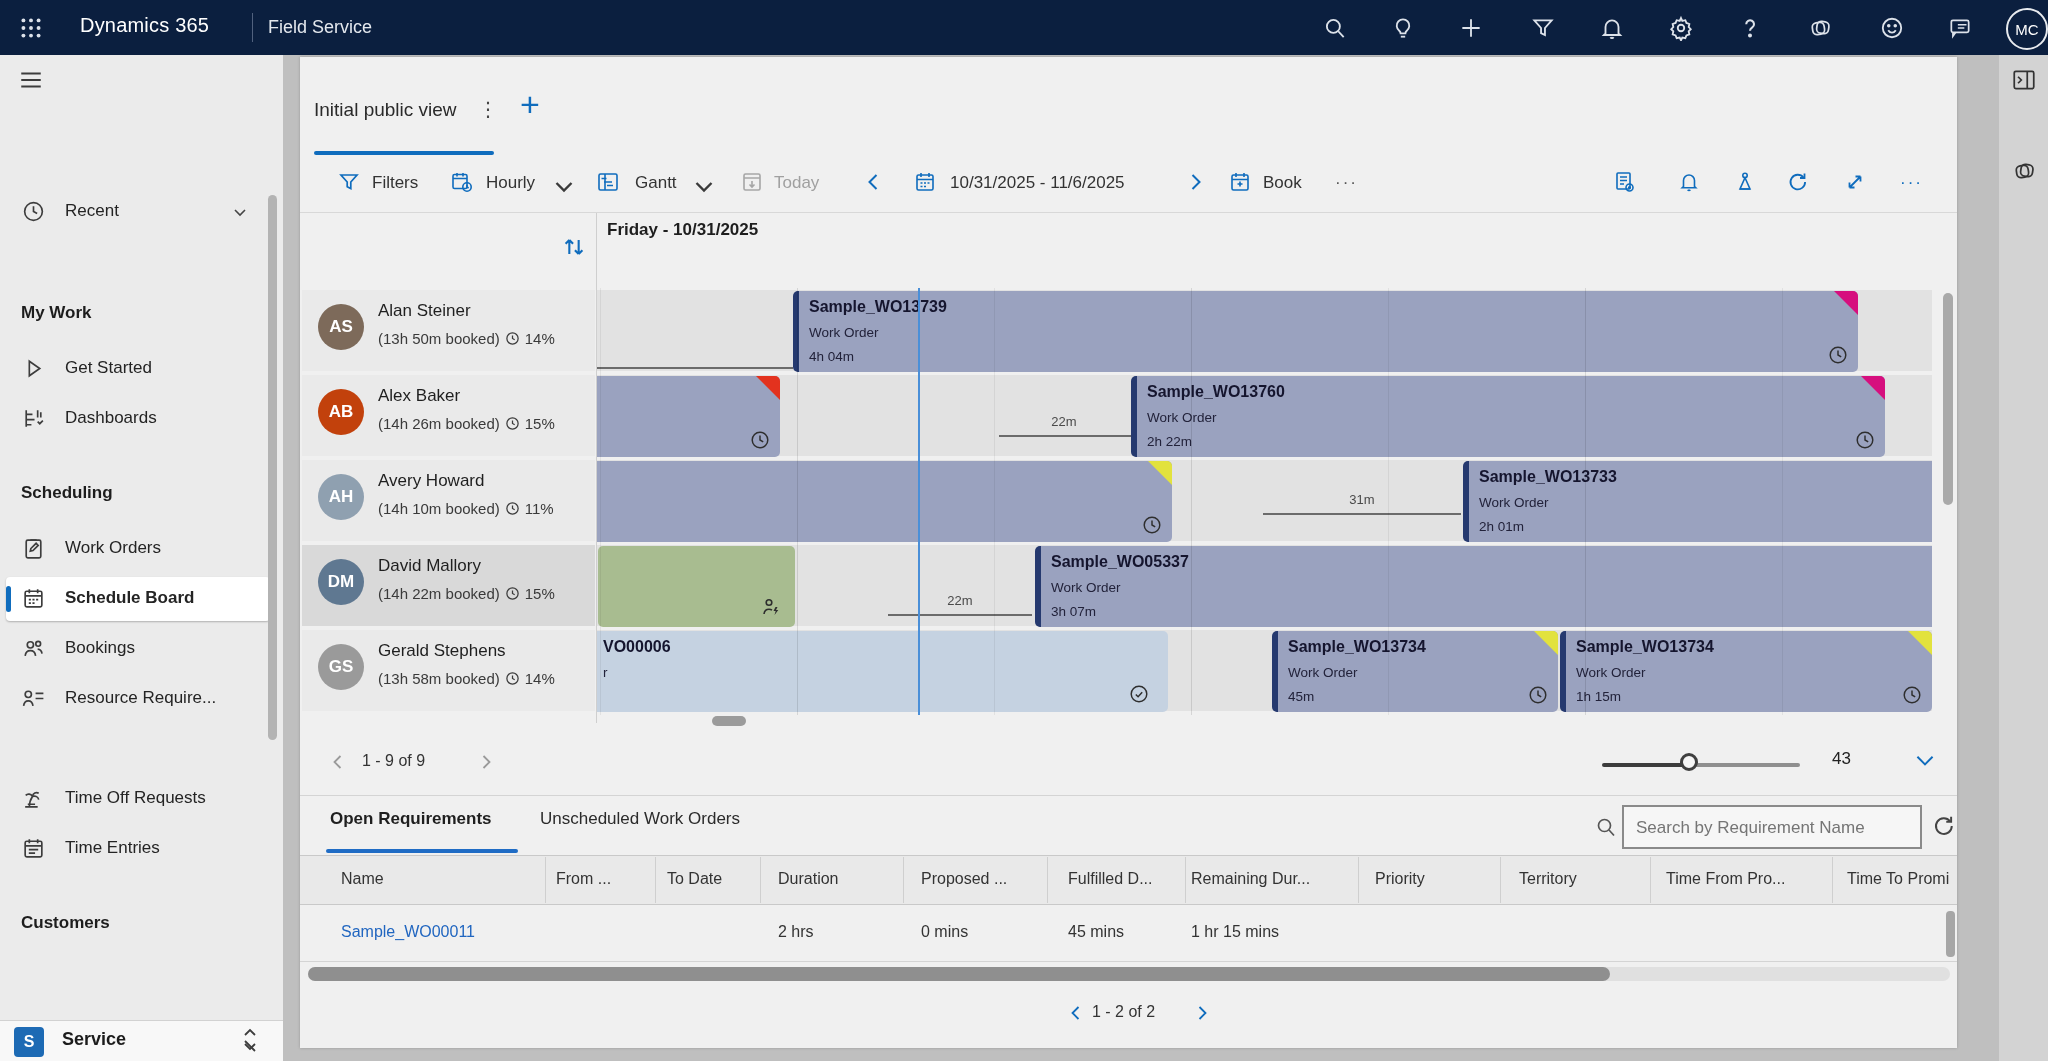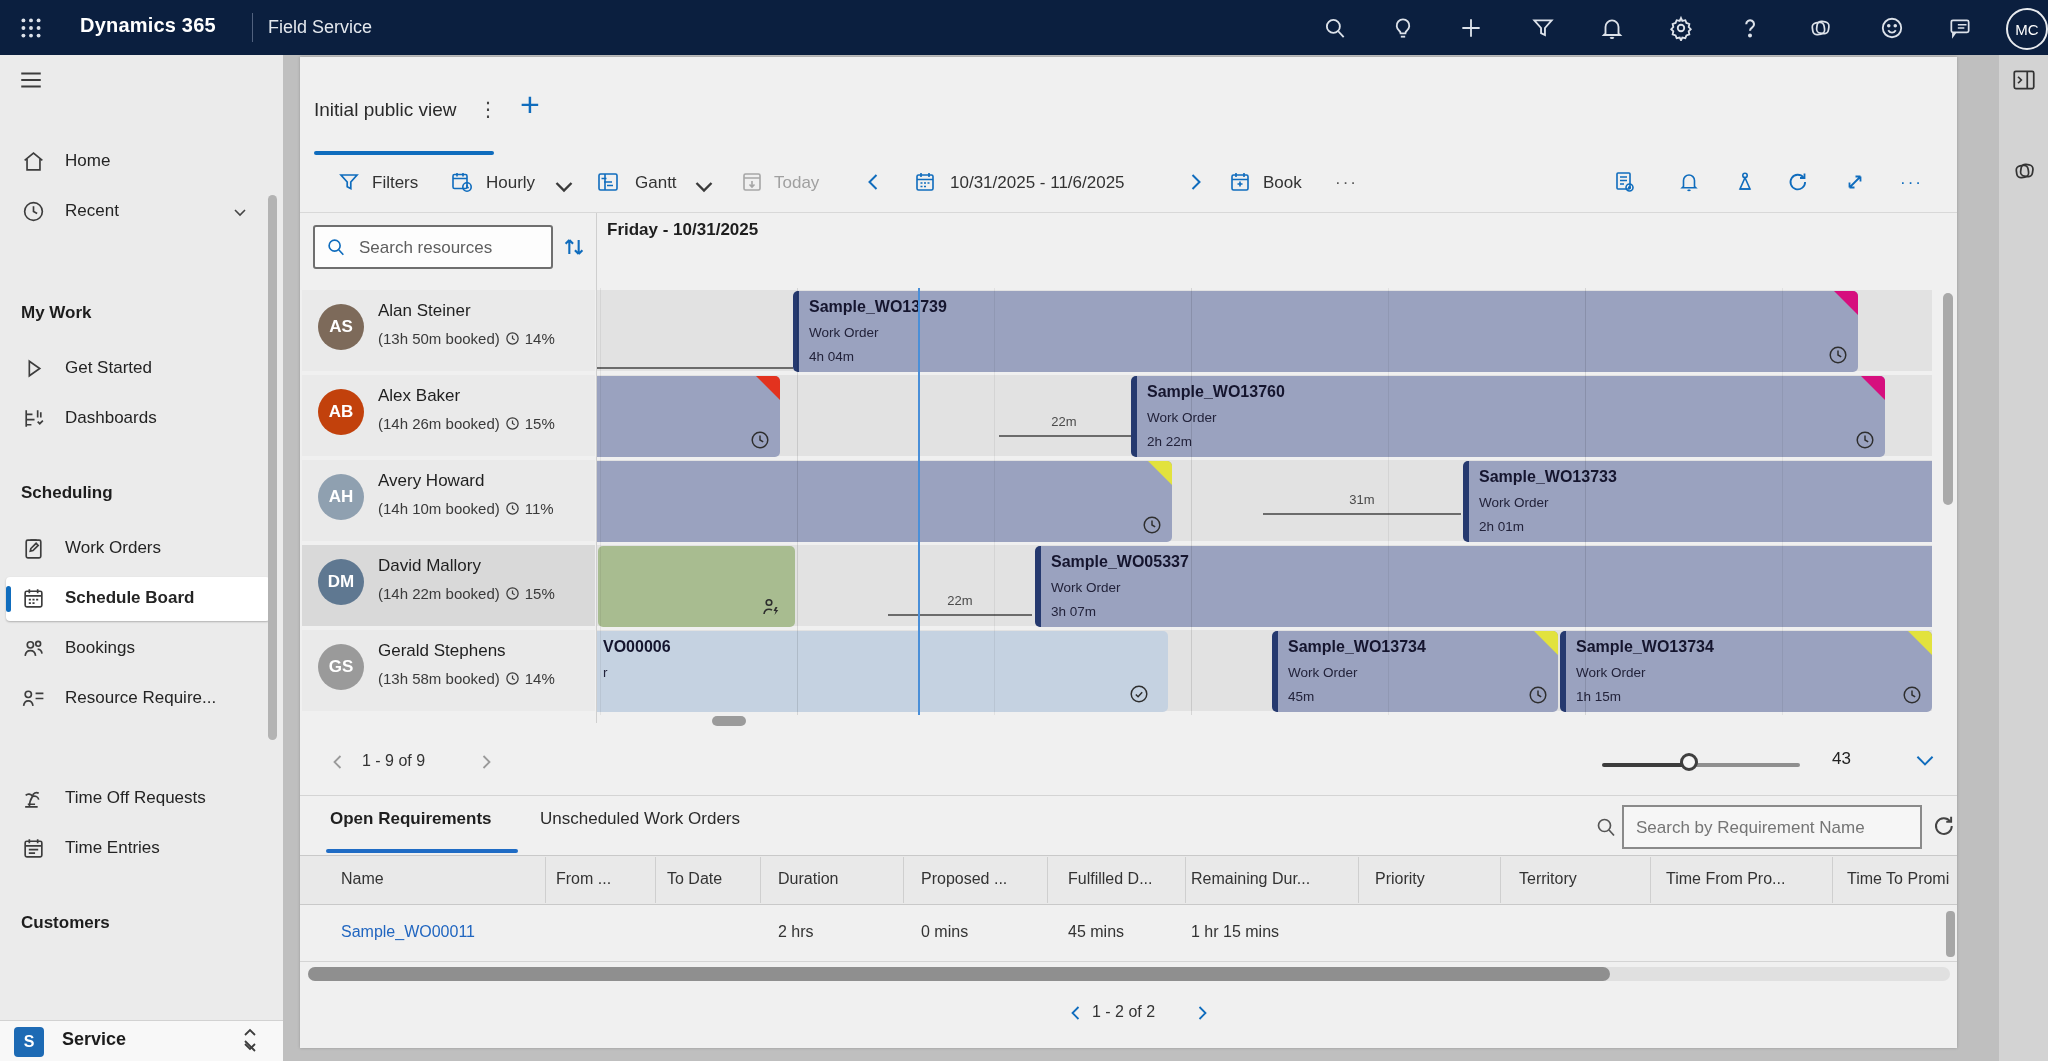--- a/index.html
+++ b/index.html
@@ -1,19 +1,19 @@
 <!DOCTYPE html>
 <html><head>
 <meta charset="utf-8">
 <style>
   html,body{margin:0;padding:0;background:#bfbfbf;font-family:"Liberation Sans","DejaVu Sans",sans-serif;}
   .page{position:relative;width:2048px;height:1061px;overflow:hidden;background:#bfbfbf;}
   
   .topbar{position:absolute;left:0;top:0;width:2048px;height:55px;background:#0b1f3f;color:#fff;}
-  .topbar .title{position:absolute;left:80px;top:14px;font-size:20px;font-weight:bold;letter-spacing:.2px;}
+  .topbar .title{position:absolute;left:80px;top:14px;font-size:20px;font-weight:normal;letter-spacing:.2px;}
   .topbar .area{position:absolute;left:268px;top:17px;font-size:18px;color:#e4e8ee;}
   .topbar .vdiv{position:absolute;left:252px;top:13px;width:1px;height:29px;background:#51617e;}
   .tb-ic{position:absolute;top:15px;width:26px;height:26px;color:#dde2ea;}
   .tb-ic svg{width:26px;height:26px;display:block;}
   .avatar-ring{position:absolute;left:2006px;top:8px;width:38px;height:38px;border:2px solid #e7eaee;border-radius:50%;
     display:flex;align-items:center;justify-content:center;font-size:15px;color:#fff;}
   
   .sidebar{position:absolute;left:0;top:55px;width:283px;height:1006px;background:#ebebeb;}
   .nav-item{position:absolute;left:0;width:283px;height:44px;color:#242424;font-size:17px;cursor:default;}
   .nav-item .ic{position:absolute;left:21px;top:9px;width:25px;height:25px;color:#3d3d3d;}
@@ -203,28 +203,20 @@
     <span class="avatar-ring">MC</span>
   </header>
 
   <nav class="sidebar">
     <span class="tb-ic" style="left:18px;top:12px;color:#3c3c3c">
       <svg viewBox="0 0 24 24" fill="none" stroke="currentColor" stroke-width="2">
           <path d="M3 6h18M3 12h18M3 18h18"></path>
         </svg>
       </span>
 
-    <div class="nav-item" style="top:85px">
-      <span class="ic">
-          <svg viewBox="0 0 24 24" fill="none" stroke="currentColor" stroke-width="1.6">
-            <path d="M3.5 11L12 4l8.5 7M5.8 9.3V20h12.4V9.3"></path>
-          </svg>
-        </span>
-      <span class="lbl">Home</span>
-    </div>
     <div class="nav-item" style="top:135px">
       <span class="ic">
           <svg viewBox="0 0 24 24" fill="none" stroke="currentColor" stroke-width="1.6">
             <circle cx="12" cy="12" r="8.5"></circle>
             <path d="M12 7v5l3.5 2"></path>
           </svg>
         </span>
       <span class="lbl">Recent</span>
       <span class="chev"><svg viewBox="0 0 16 16" fill="none" stroke="currentColor" stroke-width="1.6">
             <path d="M3 6l5 5 5-5"></path>
@@ -427,27 +419,20 @@
       </span>
     <span class="tbic" style="left:1543px">
         <svg viewBox="0 0 24 24" fill="none" stroke="currentColor" stroke-width="1.8">
           <path d="M6.5 17.5l11-11M17.5 6.5h-5M17.5 6.5v5M6.5 17.5v-5M6.5 17.5h5"></path>
         </svg>
       </span>
     <span class="tbtn" style="left:1600px;color:#0f6cbd;letter-spacing:2px">···</span>
 
     <div class="hr1"></div>
 
-    <div class="searchbox">
-      <svg viewBox="0 0 24 24" fill="none" stroke="currentColor" stroke-width="1.8">
-          <circle cx="10.5" cy="10.5" r="6"></circle>
-          <path d="M15 15l5 5.5"></path>
-        </svg>
-      <input type="text" placeholder="Search resources" style="">
-    </div>
     <span class="sortic">
       <svg viewBox="0 0 24 24" fill="none" stroke="currentColor" stroke-width="1.8">
           <path d="M8 18V6M8 6L4.8 9.2M8 6l3.2 3.2M16 6v12M16 18l-3.2-3.2M16 18l3.2-3.2"></path>
         </svg></span>
     <div class="vdiv2"></div>
 
     <span class="gdate">Friday - 10/31/2025</span>
     <div class="gtimes">
       <span style="left:200px">2:00 PM</span>
       <span style="left:594px">3:45 PM</span>

